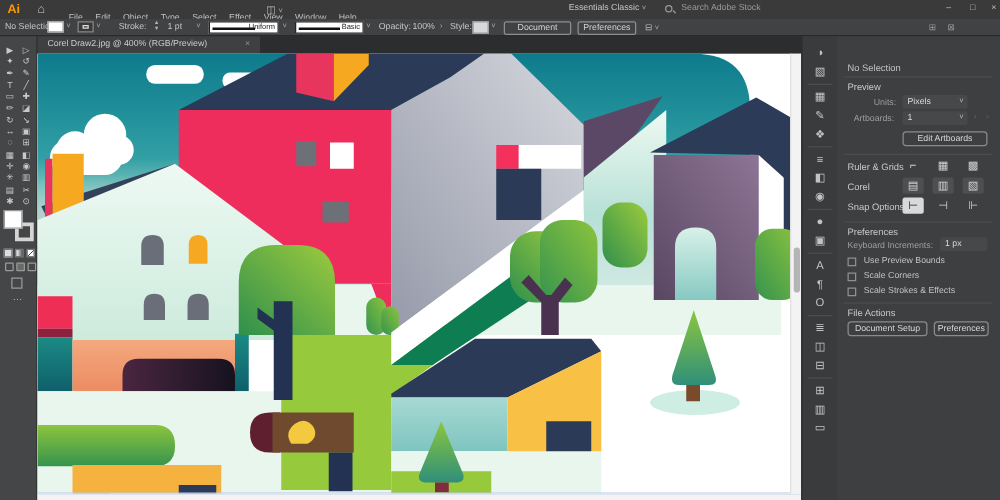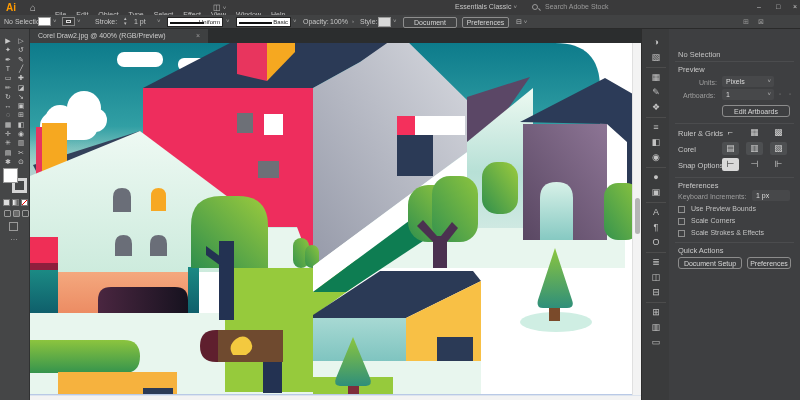--- a/index.html
+++ b/index.html
@@ -425,18 +425,18 @@
   <div class="pdrop" style="left:83px;top:161px;width:38px;"><span>1 px</span></div>
   <div id="checkbox-list">
       <div class="checkbox" style="left: 9px; top: 177px;"></div>
       <span class="abs" style="left: 22px; top: 176px; font-size: 7px; color: rgb(194, 194, 194);">Use Preview Bounds</span>
       <div class="checkbox" style="left: 9px; top: 189px;"></div>
       <span class="abs" style="left: 22px; top: 188px; font-size: 7px; color: rgb(194, 194, 194);">Scale Corners</span>
       <div class="checkbox" style="left: 9px; top: 201px;"></div>
       <span class="abs" style="left: 22px; top: 200px; font-size: 7px; color: rgb(194, 194, 194);">Scale Strokes &amp; Effects</span>
     </div>
   <div class="pdivider" style="top:213px;"></div>
-  <span class="seclabel" style="left:9px;top:217px;">Quick Actions</span>
+  <span class="seclabel" style="left:9px;top:217px;">File Actions</span>
   <div id="qa-buttons">
       <div class="pbtn" style="left: 9px; top: 228px; width: 64px; height: 12px; line-height: 11px;">Document Setup</div>
       <div class="pbtn" style="left: 78px; top: 228px; width: 44px; height: 12px; line-height: 11px;">Preferences</div>
     </div>
 </div>
 
 </body></html>

